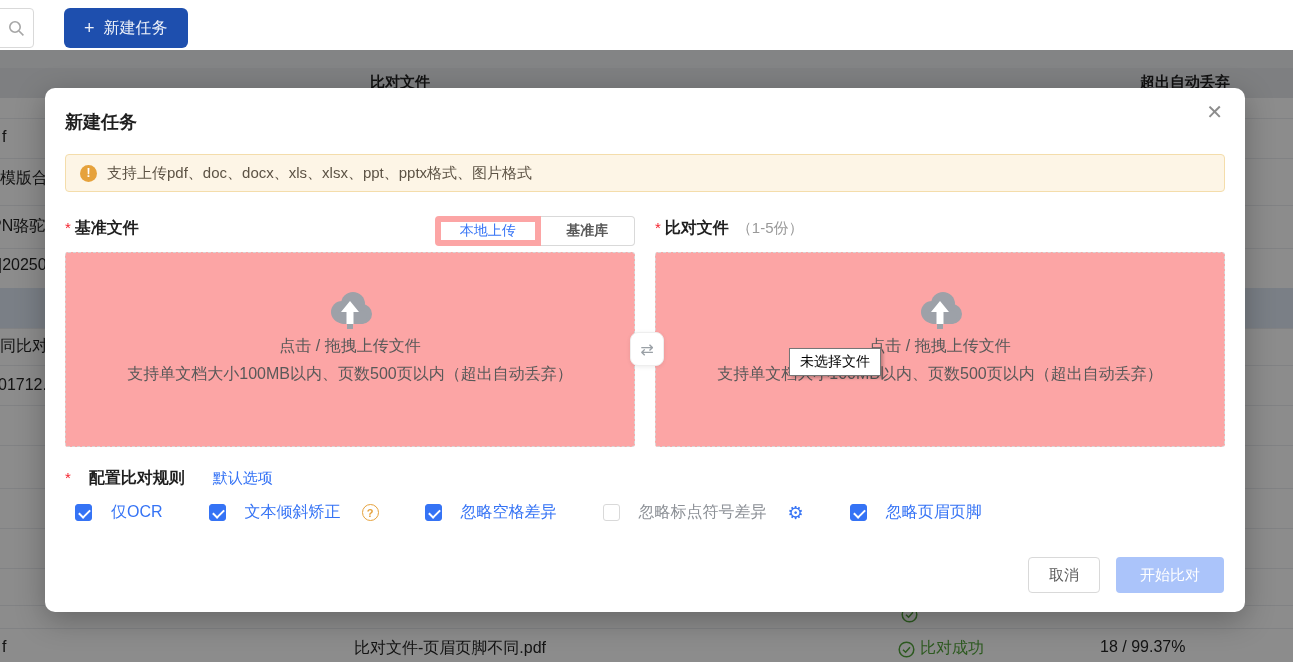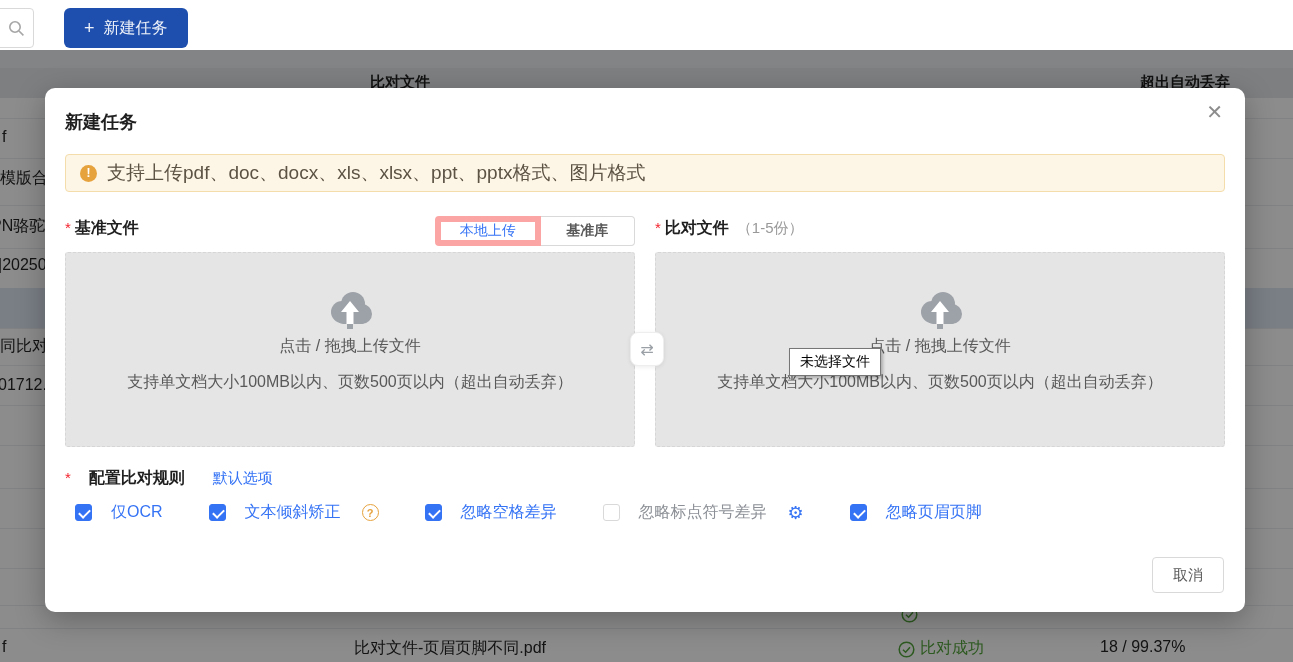--- a/index.html
+++ b/index.html
@@ -33,38 +33,38 @@
     background:#fff; border-radius:10px; box-shadow:0 8px 30px rgba(0,0,0,.28); z-index:20; }
   .m-title { position:absolute; left:20px; top:22px; font-size:18px; font-weight:600; color:#1f1f1f; }
   .m-close { position:absolute; right:22px; top:14px; font-size:20px; color:#8c8c8c;
     cursor:pointer; line-height:1; }
   .m-alert { position:absolute; left:20px; right:20px; top:66px; height:38px;
     background:#fdf5e6; border:1px solid #f4ddab; border-radius:4px;
     display:flex; align-items:center; padding:0 14px; gap:10px; }
   .m-alert .a-icon { width:17px; height:17px; border-radius:50%; background:#e6a23c;
     color:#fff; font-size:12px; font-weight:bold; display:flex; align-items:center;
     justify-content:center; flex:0 0 17px; }
-  .m-alert .a-text { font-size:19px; color:#5d5345; }
+  .m-alert .a-text { font-size:15px; color:#5d5345; }
   .sec-label { position:absolute; top:130px; font-size:16px; font-weight:bold; color:#1f1f1f;
     display:flex; align-items:baseline; gap:4px; }
   .req { color:#f5222d; font-weight:normal; font-size:15px; }
   .hint { font-weight:normal; color:#999; font-size:15px; margin-left:4px; }
   .tabs { position:absolute; left:390px; top:128px; width:200px; height:30px; display:flex;
     border-radius:4px; background:#fff; }
   .tab { flex:1; display:flex; align-items:center; justify-content:center; font-size:14px;
     cursor:pointer; border:1px solid #d9d9d9; background:#fff; color:#595959; }
   .tab:first-child { border-radius:4px 0 0 4px; }
   .tab:last-child { border-radius:0 4px 4px 0; border-left:none;font-weight:bold; }
   .tab.active { border:6px solid #fca5a5; color:#3573f5; z-index:1; }
   .dropzone { position:absolute; top:164px; width:570px; height:195px;
-    border:1px dashed #d6d6d6; border-radius:3px; background:#e5e5e5;
+    border:1px dashed #d6d6d6; border-radius:3px; background:#fca5a5;
     display:flex; flex-direction:column; align-items:center; padding-top:38px; cursor:pointer; }
   .dz-left { left:20px; } .dz-right { left:610px; }
   .dz-line1 { margin-top:7px; font-size:16px; color:#595959; }
-  .dz-line2 { margin-top:15px; font-size:16px; color:#595959; }
+  .dz-line2 { margin-top:7px; font-size:16px; color:#595959; }
   .swap-btn { position:absolute; left:585px; top:244px; width:34px; height:34px;
     background:#fff; border:1px solid #eee; border-radius:8px;
     box-shadow:0 1px 4px rgba(0,0,0,.08); display:flex; align-items:center;
     justify-content:center; color:#9aa0a6; font-size:16px; cursor:pointer; z-index:2; }
   .tooltip { position:absolute; left:744px; top:260px; height:28px; background:#fff;
     border:1px solid #767676; box-shadow:2px 2px 3px rgba(0,0,0,.25); padding:4px 10px;
     font-size:14px; color:#000; z-index:40; white-space:nowrap; }
   .rules-head { position:absolute; left:20px; top:380px; display:flex; align-items:baseline; gap:4px; }
   .rules-head .rh-label { font-size:16px; font-weight:bold; color:#1f1f1f;margin-left:14px; }
   .rules-head .rh-link { font-size:15px; color:#3573f5; margin-left:24px; cursor:pointer; }
@@ -238,14 +238,15 @@
       <span class="gear-icon">⚙</span>
     </label>
     <label class="rule checked">
       <span class="cb"></span>
       <span class="rl">忽略页眉页脚</span>
     </label>
   </div>
 
   <div class="m-footer">
     <button class="btn-cancel">取消</button>
+    <button class="btn-submit">开始比对</button>
   </div>
 </div>
 
 </body></html>

